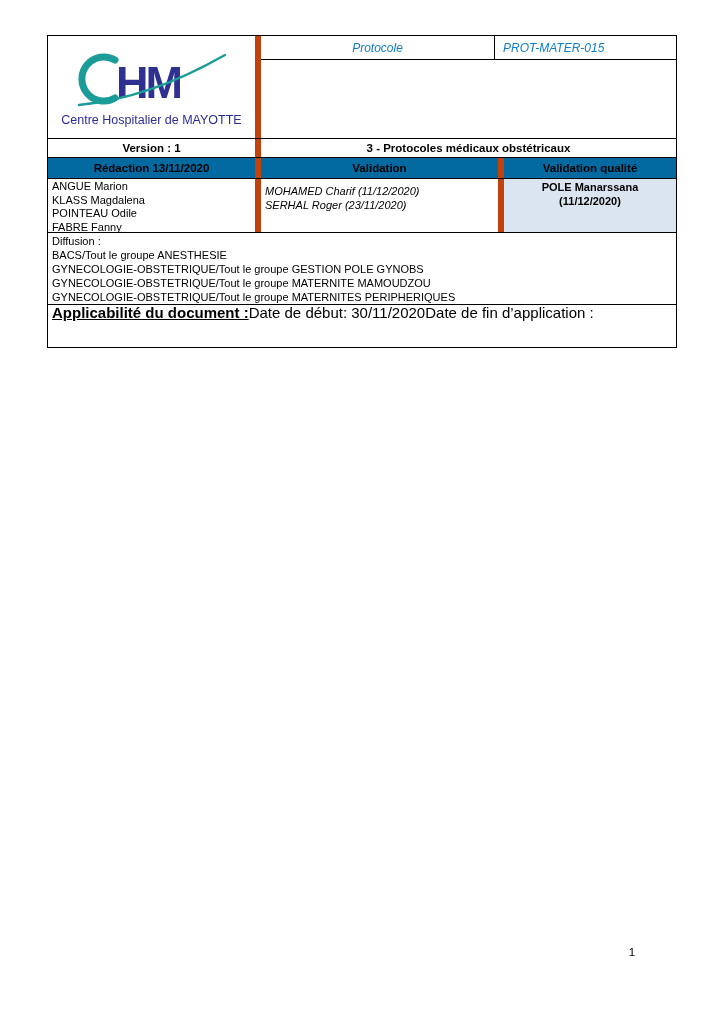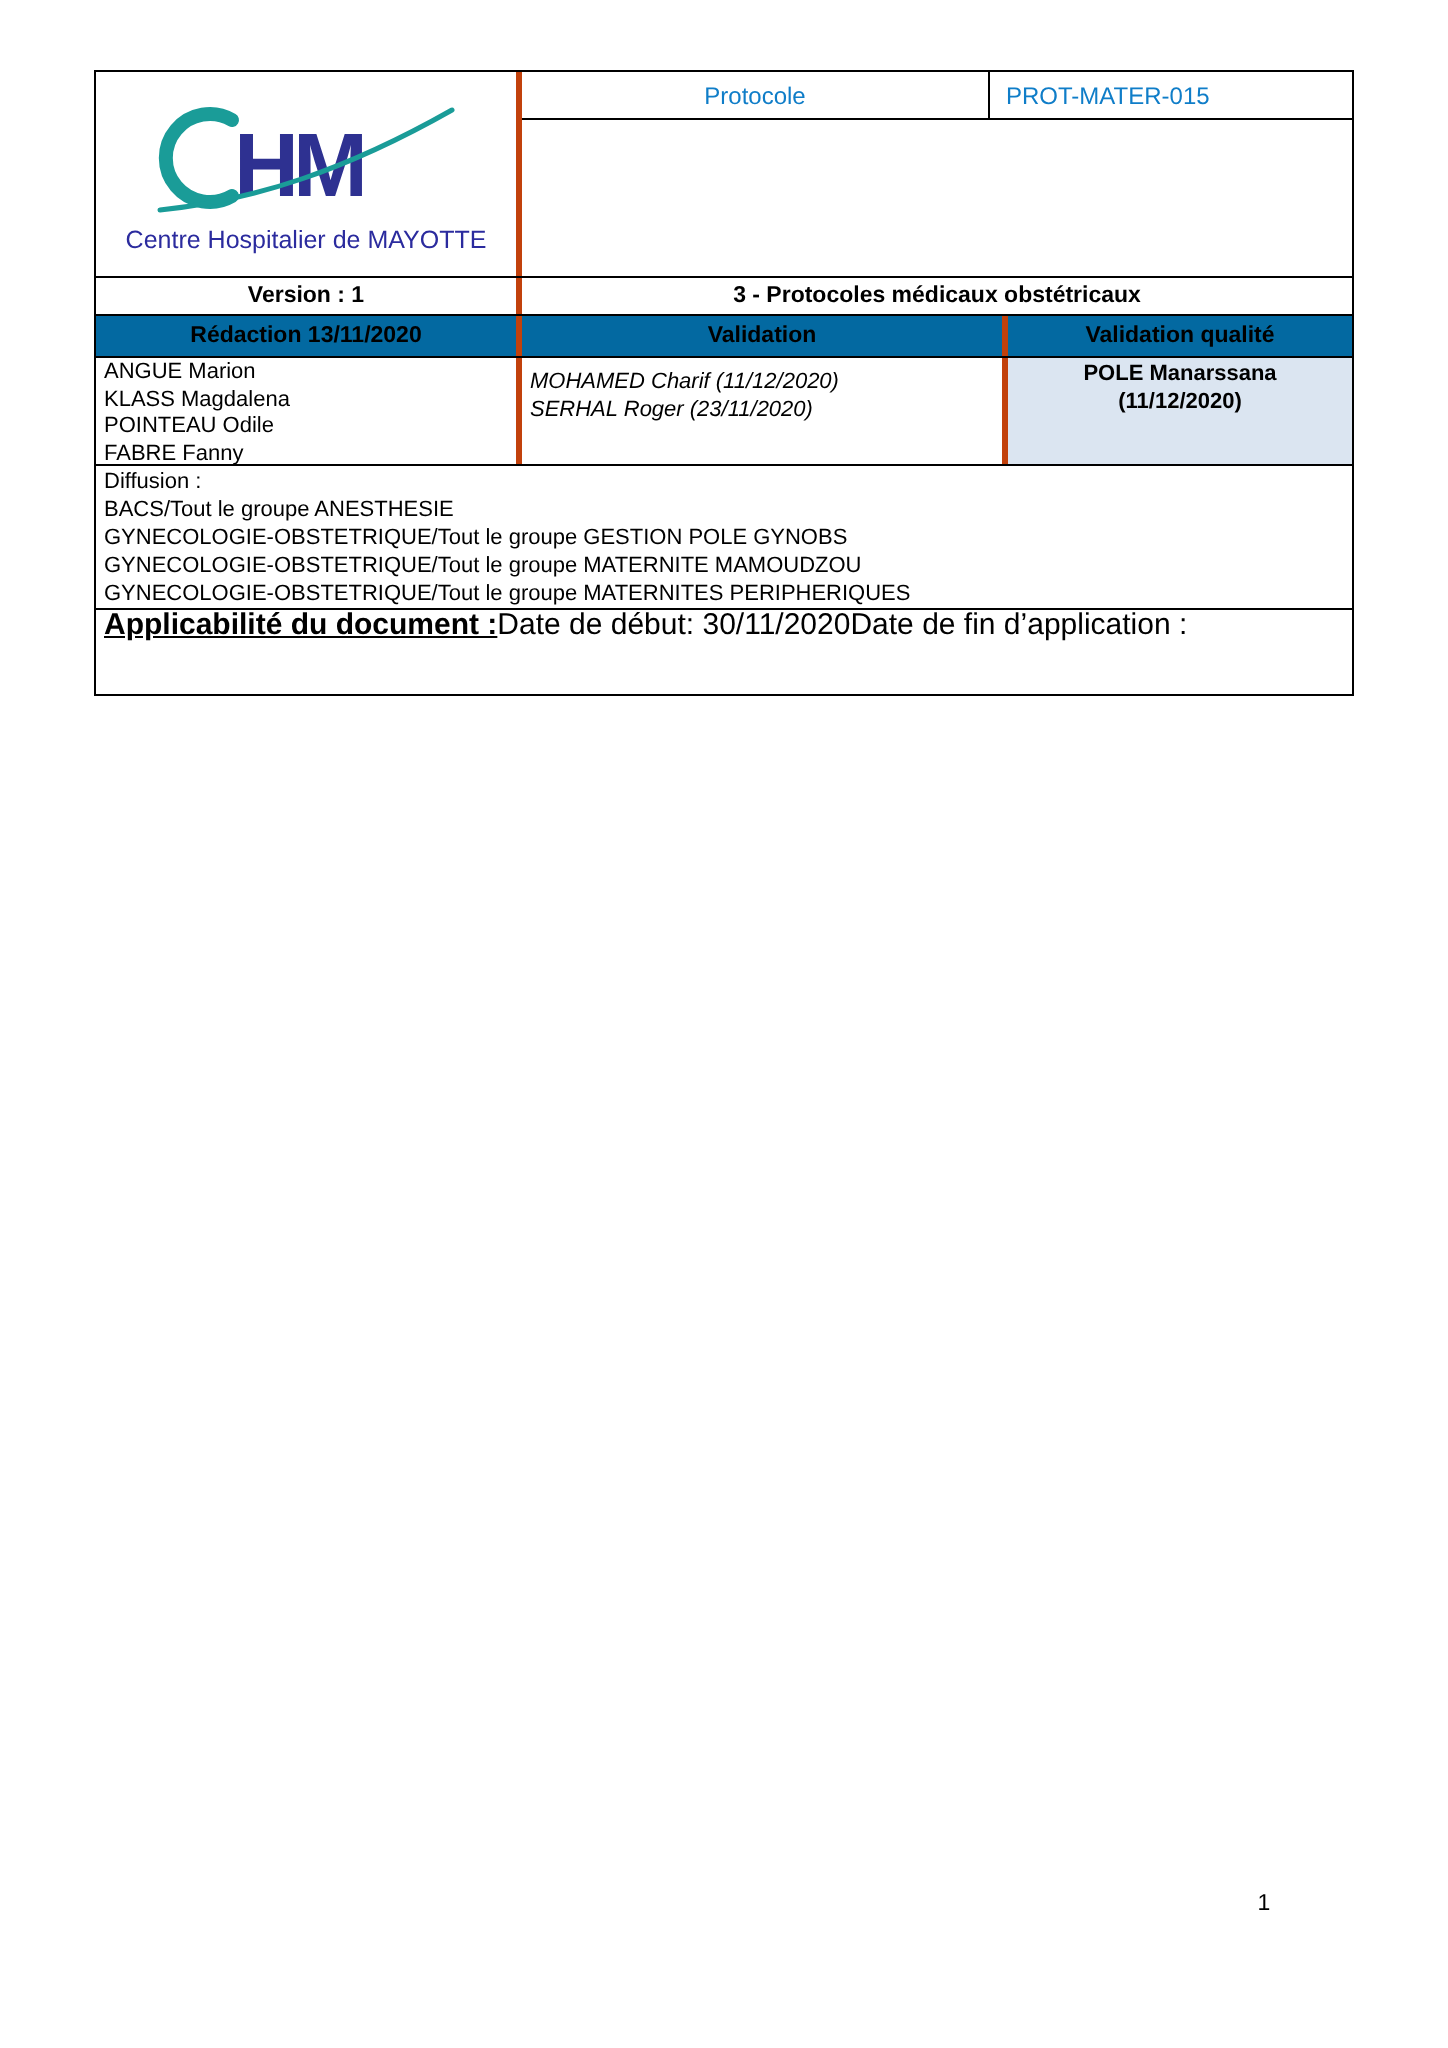--- a/index.html
+++ b/index.html
@@ -16,39 +16,39 @@
   .doc-table {
     position: absolute;
     left: 47px;
     top: 35px;
     width: 630px;
     border: 1px solid #000000;
     background: #ffffff;
   }
   .row { display: flex; border-top: 1px solid #000000; }
   .row:first-child { border-top: none; }
-  .cell-r { border-right: 3px solid #c2410c; }
+  .cell-r { border-right: 6px solid #c2410c; }
 
   
   .rowA { height: 102px; }
   .cell-logo {
     width: 213px;
     display: flex;
     flex-direction: column;
     align-items: center;
     justify-content: center;
     padding-top: 4px;
   }
   .org-name {
     margin-top: 4px;
     font-size: 12.5px;
     color: #2B2B9E;
     white-space: nowrap;
   }
-  .rowA-right { flex: 1; display: flex; flex-direction: column; }
+  .rowA-right { flex: 1; display: flex; flex-direction: column; font-style: italic; }
   .rowA-top { height: 24px; display: flex; border-bottom: 1px solid #000000; }
   .cell-protocole {
     width: 234px;
     border-right: 1px solid #000000;
     display: flex; align-items: center; justify-content: center;
     font-size: 12px;
     color: #0F7DC8;
   }
   .cell-ref {
     flex: 1;

